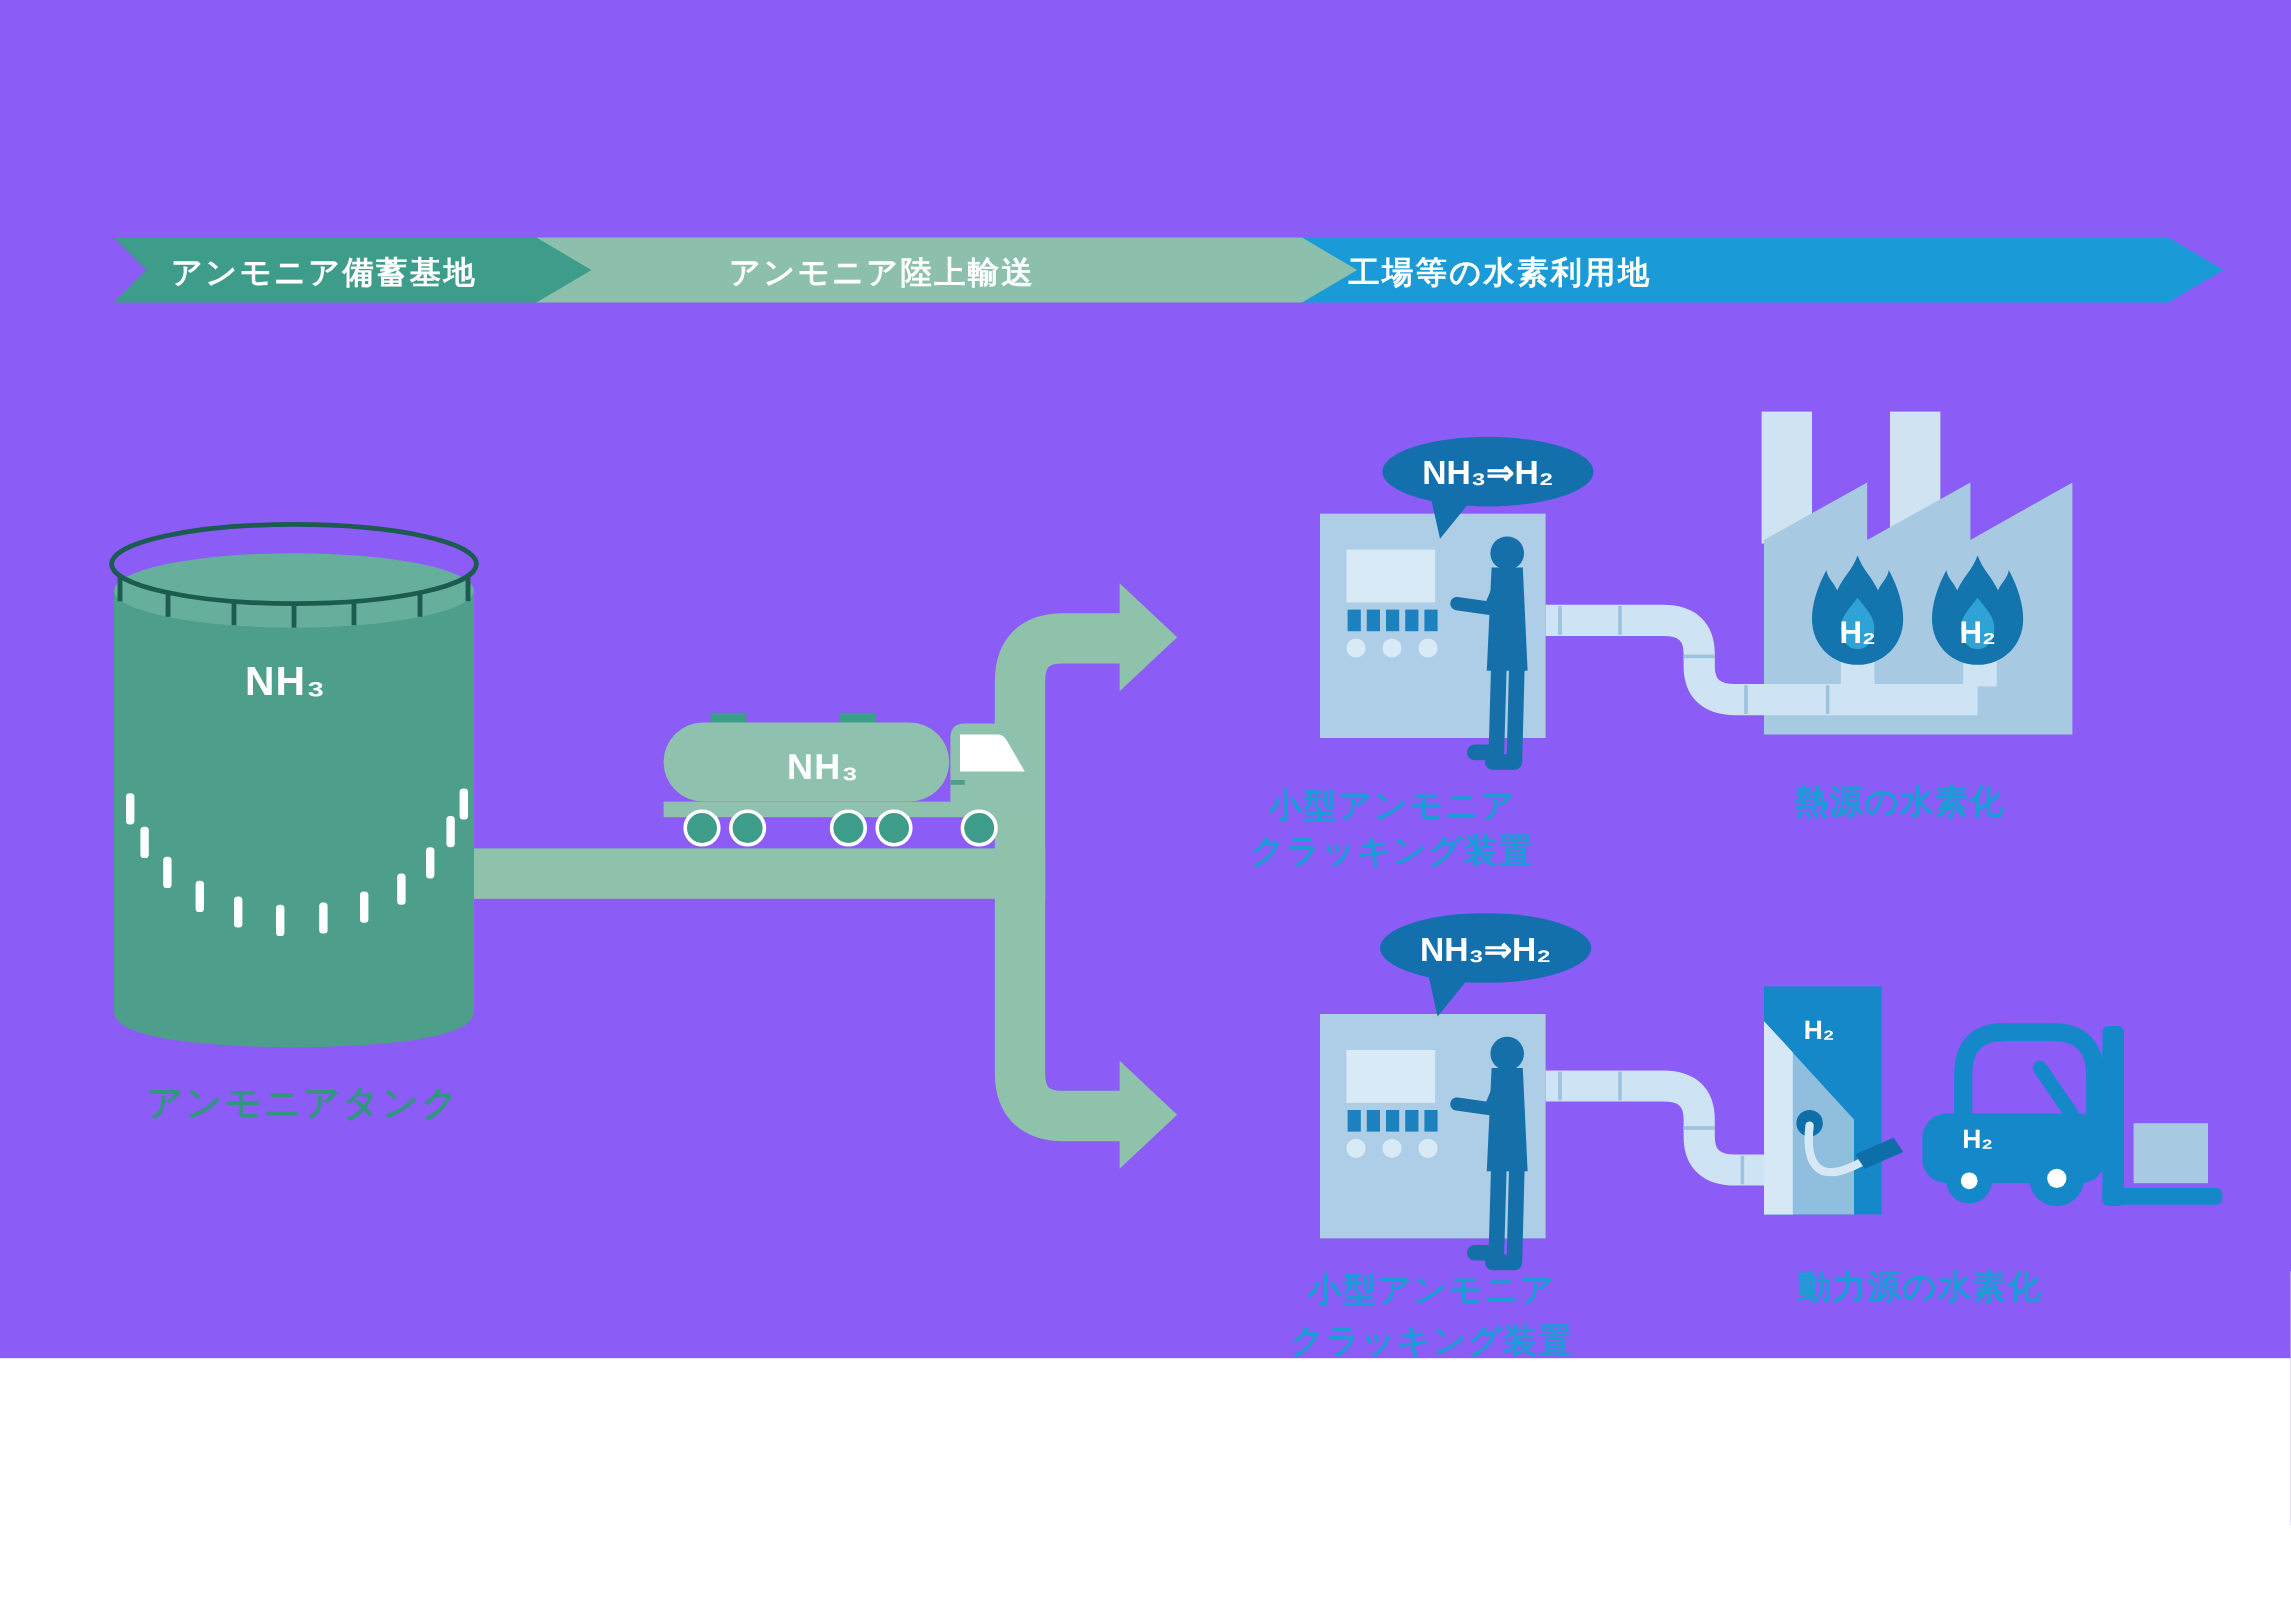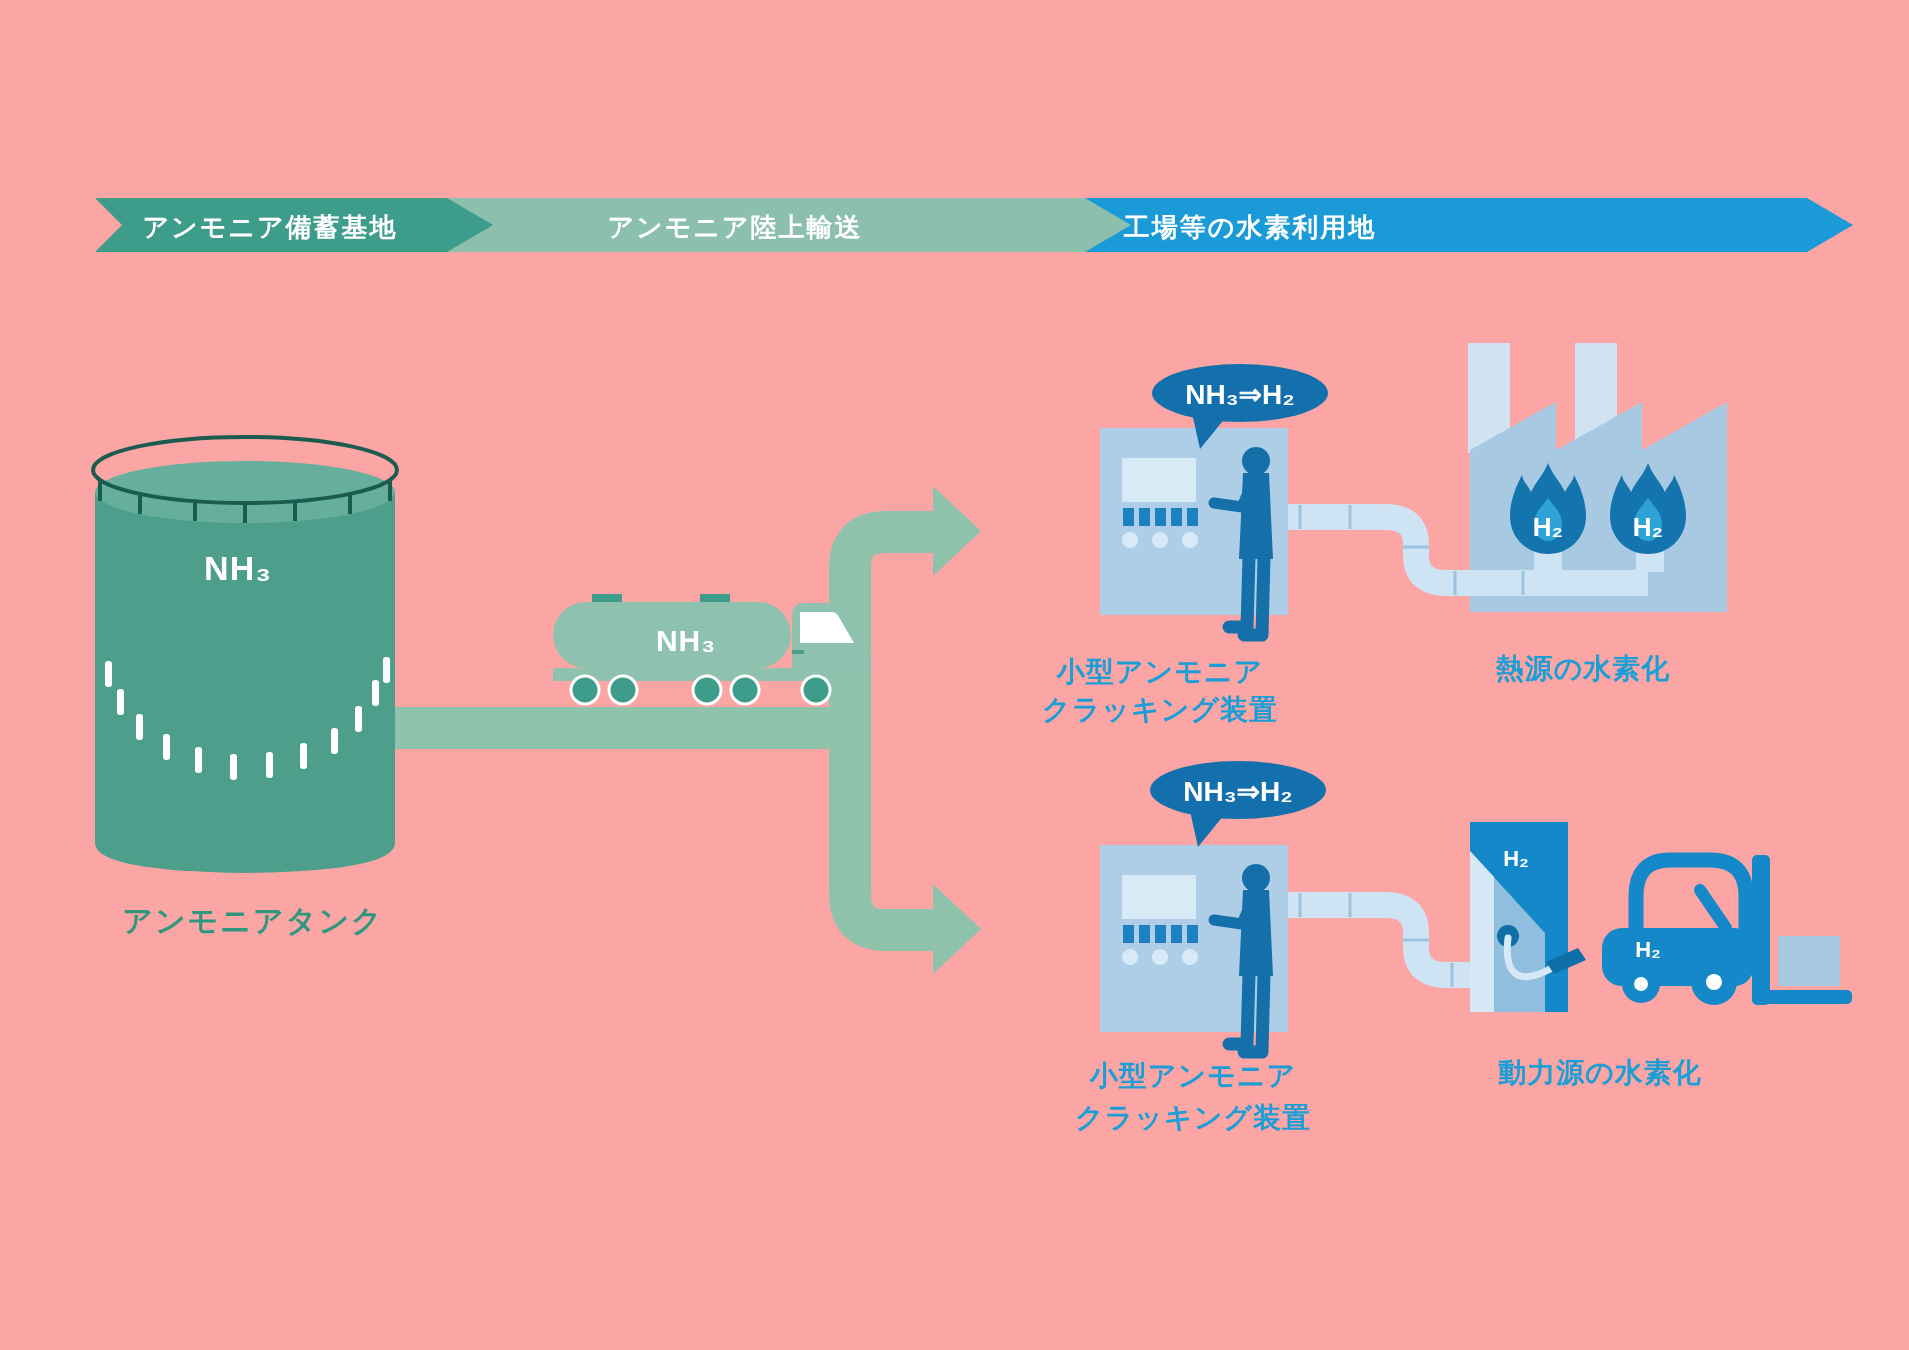--- a/index.html
+++ b/index.html
@@ -1,16 +1,16 @@
 <!DOCTYPE html>
 <html><head>
 <meta charset="utf-8">
 <style>
   html,body { margin:0; padding:0; background:#ffffff; }
-  .stage { position:relative; width:1909px; height:1350px; background:#fca5a5; overflow:hidden; }
+  .stage { position:relative; width:1909px; height:1132px; background:#8b5cf6; overflow:hidden; }
   svg { display:block; width:1909px; height:1350px; }
   text { font-family:"Liberation Sans", sans-serif; font-weight:700; }
   .banner-label { fill:#ffffff; font-size:26px; letter-spacing:2px; }
   .cap-blue  { fill:#1B9ED6; font-size:28px; letter-spacing:1px; }
   .cap-green { fill:#2F977E; font-size:30px; letter-spacing:2px; }
   .lbl-tank  { fill:#ffffff; font-size:34px; letter-spacing:1px; }
   .lbl-truck { fill:#ffffff; font-size:30px; letter-spacing:1px; }
   .lbl-bubble{ fill:#ffffff; font-size:28px; }
   .lbl-flame { fill:#ffffff; font-size:26px; }
   .lbl-h2-sm { fill:#ffffff; font-size:22px; }

